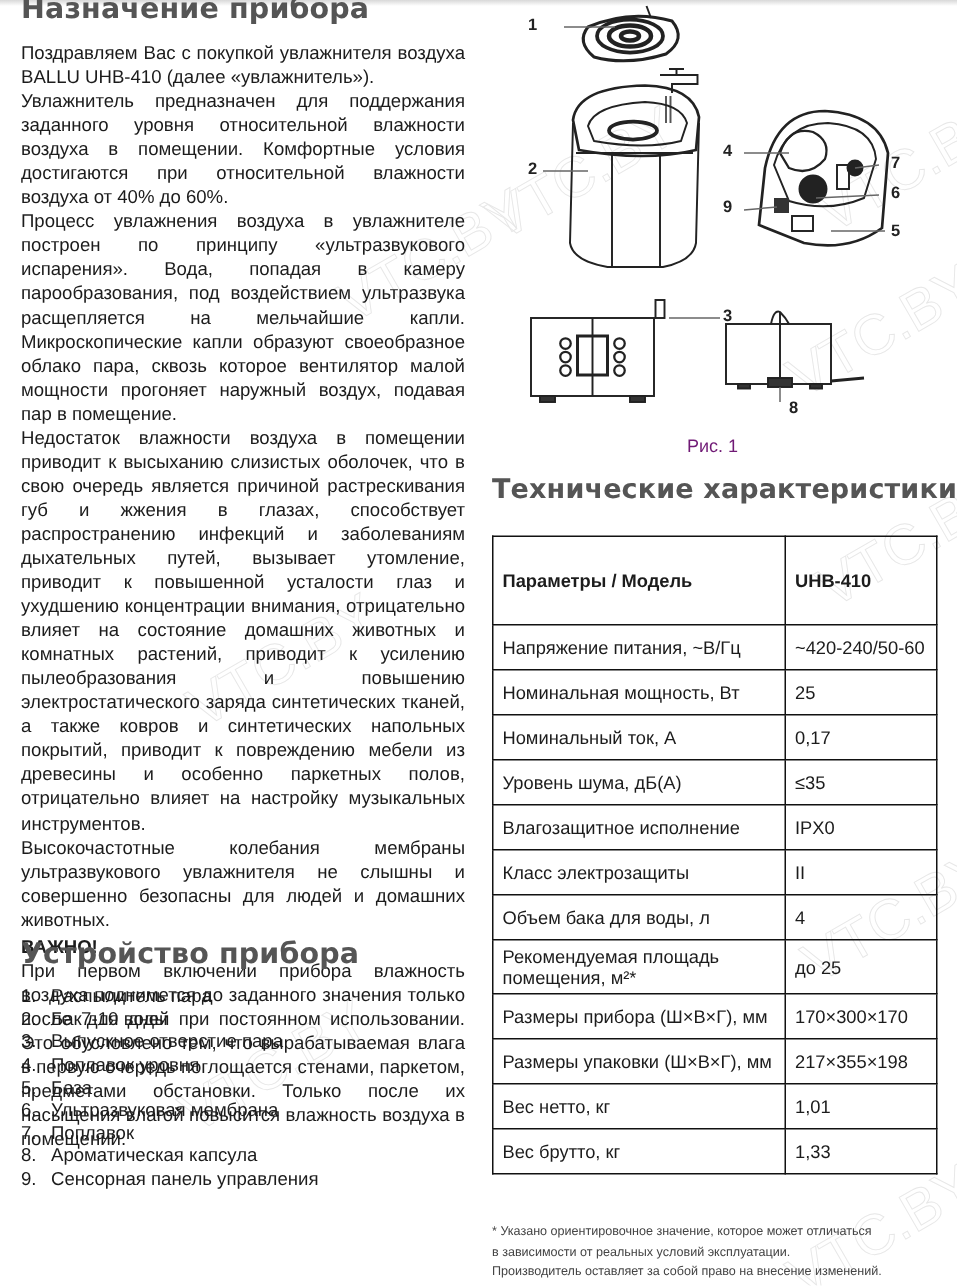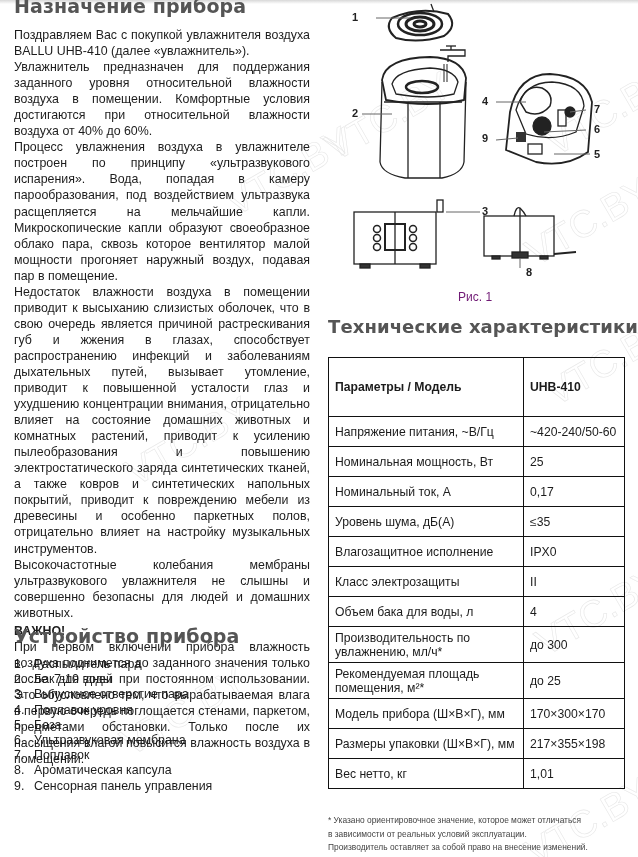--- a/index.html
+++ b/index.html
@@ -253,38 +253,38 @@
       </tr>
   <tr>
         <td>Класс электрозащиты</td>
         <td class="val">II</td>
       </tr>
   <tr>
         <td>Объем бака для воды, л</td>
         <td class="val">4</td>
       </tr>
   <tr class="tall">
-        <td>Производительность по увлажнению, мл/ч*</td>
-        <td class="val">до 300</td>
-      </tr>
-  <tr class="tall">
         <td>Рекомендуемая площадь помещения, м²*</td>
         <td class="val">до 25</td>
       </tr>
   <tr>
-        <td>Модель прибора (Ш×В×Г), мм</td>
+        <td>Размеры прибора (Ш×В×Г), мм</td>
         <td class="val">170×300×170</td>
       </tr>
   <tr>
         <td>Размеры упаковки (Ш×В×Г), мм</td>
         <td class="val">217×355×198</td>
       </tr>
   <tr>
         <td>Вес нетто, кг</td>
         <td class="val">1,01</td>
+      </tr>
+  <tr>
+        <td>Вес брутто, кг</td>
+        <td class="val">1,33</td>
       </tr>
 </tbody>
   </table>
 
 <div class="footnote">
   <div>* Указано ориентировочное значение, которое может отличаться</div>
   <div>в зависимости от реальных условий эксплуатации.</div>
   <div>Производитель оставляет за собой право на внесение изменений.</div>
 </div>
 

